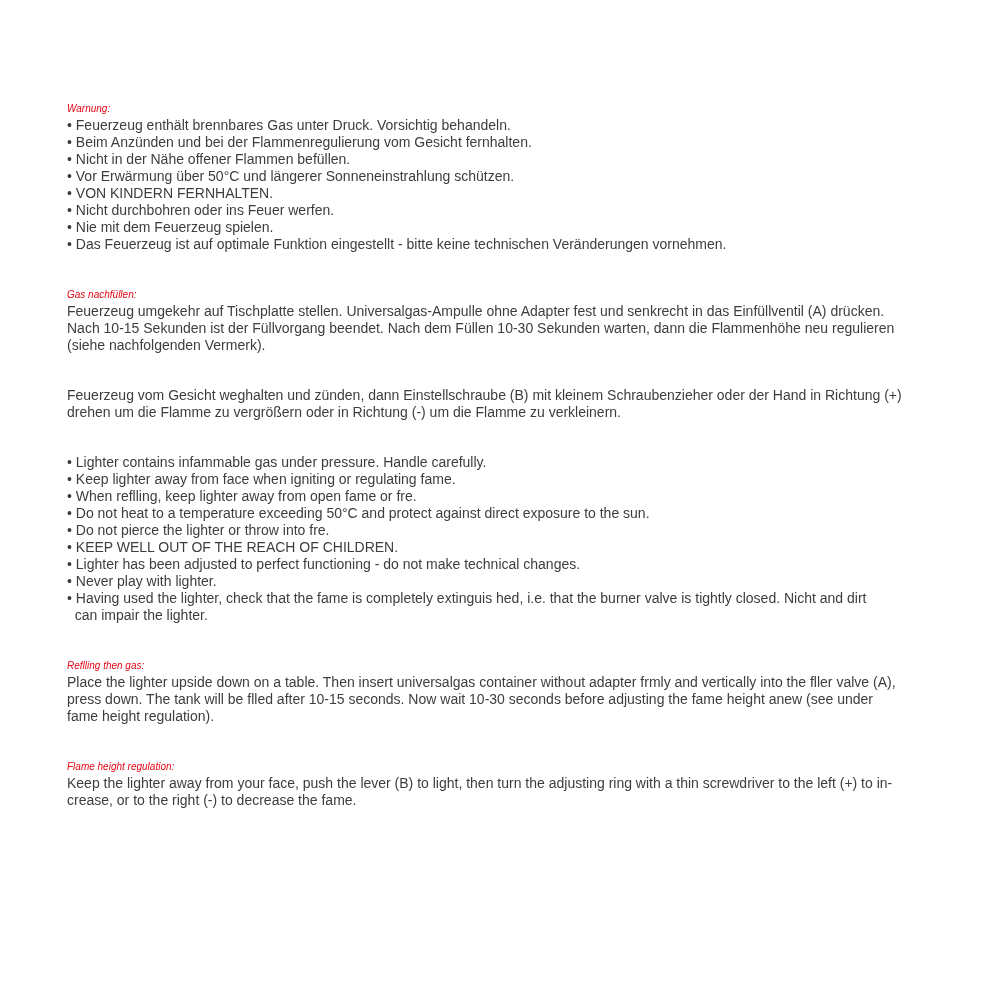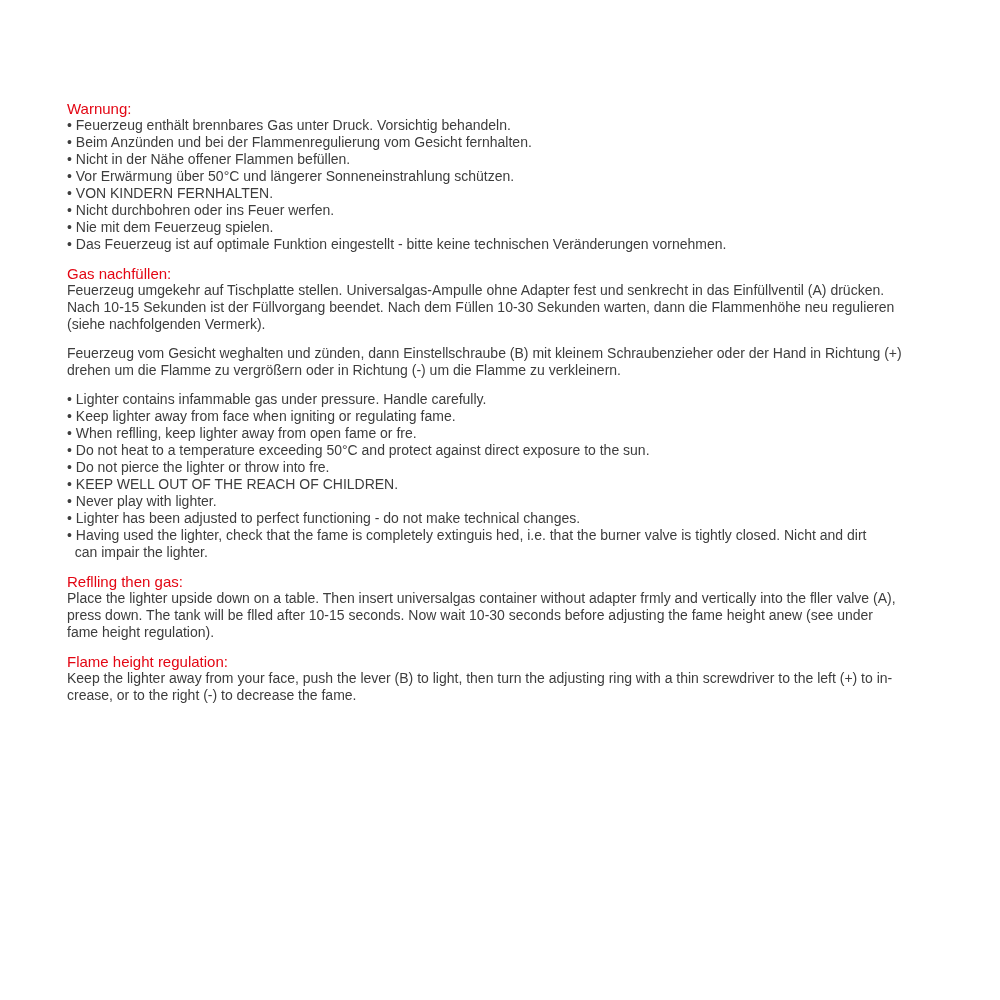--- a/index.html
+++ b/index.html
@@ -15,29 +15,30 @@
     top: 100px;
     left: 67px;
     width: 905px;
     font-family: "Liberation Sans", sans-serif;
     font-size: 14px;
     line-height: 17px;
     color: var(--body-color, #3d3d3d);
     -webkit-font-smoothing: antialiased;
   }
   .section + .section {
-    margin-top: 12px; 
+    margin-top: 33px; 
   }
   .heading {
     margin: 0;
-    font-size: 15px;
+    font-size: 10px;
     line-height: 17px;
     font-weight: normal;
     color: var(--heading-color, #e30613);
     white-space: pre-wrap;
+    font-style: italic;
   }
   .line, .body-text {
     margin: 0;
     white-space: pre-wrap;
   }
 </style>
 </head>
 <body style="background: rgb(255, 255, 255);">
 
 <div class="page">
@@ -66,22 +67,22 @@
 drehen um die Flamme zu vergrößern oder in Richtung (-) um die Flamme zu verkleinern.</div>
   </div>
 
   <div class="section">
     <div class="line">• Lighter contains infammable gas under pressure. Handle carefully.</div>
     <div class="line">• Keep lighter away from face when igniting or regulating fame.</div>
     <div class="line">• When reflling, keep lighter away from open fame or fre.</div>
     <div class="line">• Do not heat to a temperature exceeding 50°C and protect against direct exposure to the sun.</div>
     <div class="line">• Do not pierce the lighter or throw into fre.</div>
     <div class="line">• KEEP WELL OUT OF THE REACH OF CHILDREN.</div>
+    <div class="line">• Lighter has been adjusted to perfect functioning - do not make technical changes.</div>
     <div class="line">• Never play with lighter.</div>
-    <div class="line">• Lighter has been adjusted to perfect functioning - do not make technical changes.</div>
     <div class="line">• Having used the lighter, check that the fame is completely extinguis hed, i.e. that the burner valve is tightly closed. Nicht and dirt
   can impair the lighter.</div>
   </div>
 
   <div class="section">
     <h2 class="heading">Reflling then gas:</h2>
     <div class="body-text">Place the lighter upside down on a table. Then insert universalgas container without adapter frmly and vertically into the fller valve (A),
 press down. The tank will be flled after 10-15 seconds. Now wait 10-30 seconds before adjusting the fame height anew (see under
 fame height regulation).</div>
   </div>

